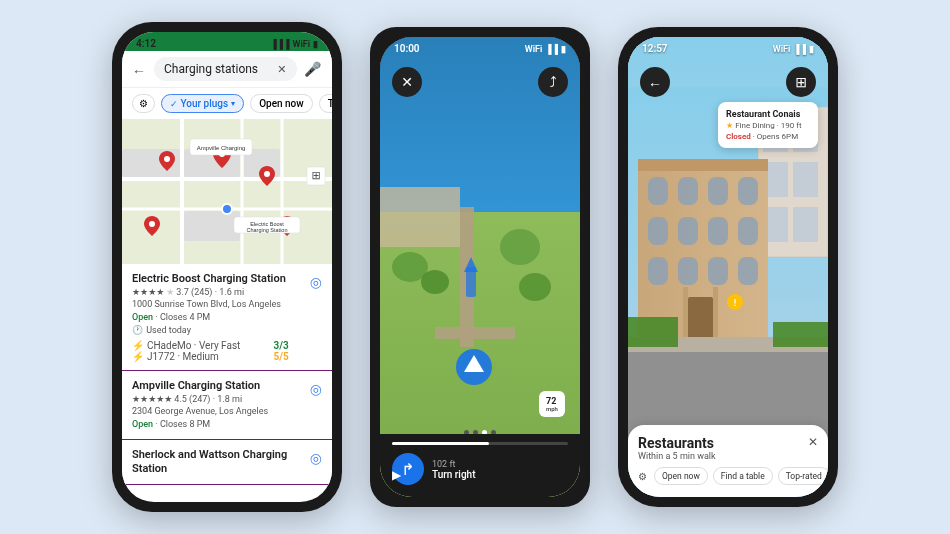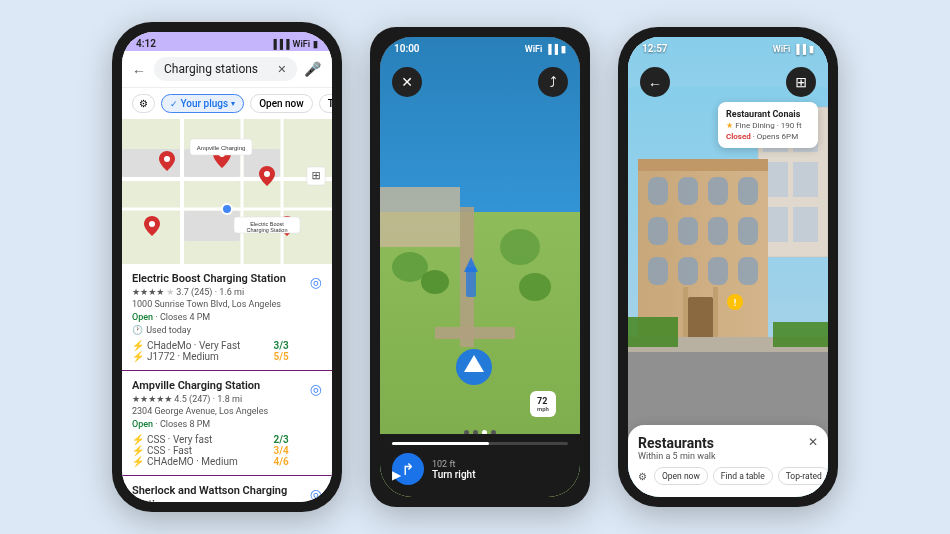--- a/index.html
+++ b/index.html
@@ -74,21 +74,21 @@
 
     
     .status-bar {
       display: flex;
       justify-content: space-between;
       align-items: center;
       padding: 6px 14px 2px;
       font-size: 10px;
       font-weight: 600;
       color: #222;
-      background: #c4b5fd;
+      background: #15803d;
       z-index: 10;
     }
 
     .status-icons {
       display: flex;
       gap: 3px;
       align-items: center;
       font-size: 9px;
     }
 
@@ -267,21 +267,21 @@
       align-items: center;
       justify-content: center;
       color: #fff;
       font-size: 14px;
       z-index: 10;
     }
 
     .nav-speed-badge {
       position: absolute;
       bottom: 80px;
-      right: 24px;
+      right: 15px;
       background: #fff;
       border-radius: 6px;
       width: 26px;
       height: 26px;
       display: flex;
       align-items: center;
       justify-content: center;
       font-size: 9px;
       font-weight: 700;
       color: #222;
@@ -628,34 +628,20 @@
           <div class="charge-info">
             <div class="charge-name">Ampville Charging Station</div>
             <div class="charge-stars">
               <span class="star">★★★★★</span>
               <span>4.5 (247) · 1.8 mi</span>
             </div>
             <div class="charge-meta">
               <div>2304 George Avenue, Los Angeles</div>
               <div><span class="open">Open</span> <span class="closes">· Closes 8 PM</span></div>
             </div>
-            <div class="charge-connectors">
-              <div class="connector-row">
-                <span>⚡ CSS · Very fast</span>
-                <span class="connector-count">2/3</span>
-              </div>
-              <div class="connector-row">
-                <span>⚡ CSS · Fast</span>
-                <span class="connector-count partial">3/4</span>
-              </div>
-              <div class="connector-row">
-                <span>⚡ CHAdeMO · Medium</span>
-                <span class="connector-count partial">4/6</span>
-              </div>
-            </div>
           </div>
           <span class="nav-icon">◎</span>
         </div>
 
         <div class="charge-item">
           <div class="charge-info">
             <div class="charge-name">Sherlock and Wattson Charging Station</div>
 
           </div>
           <span class="nav-icon">◎</span>

